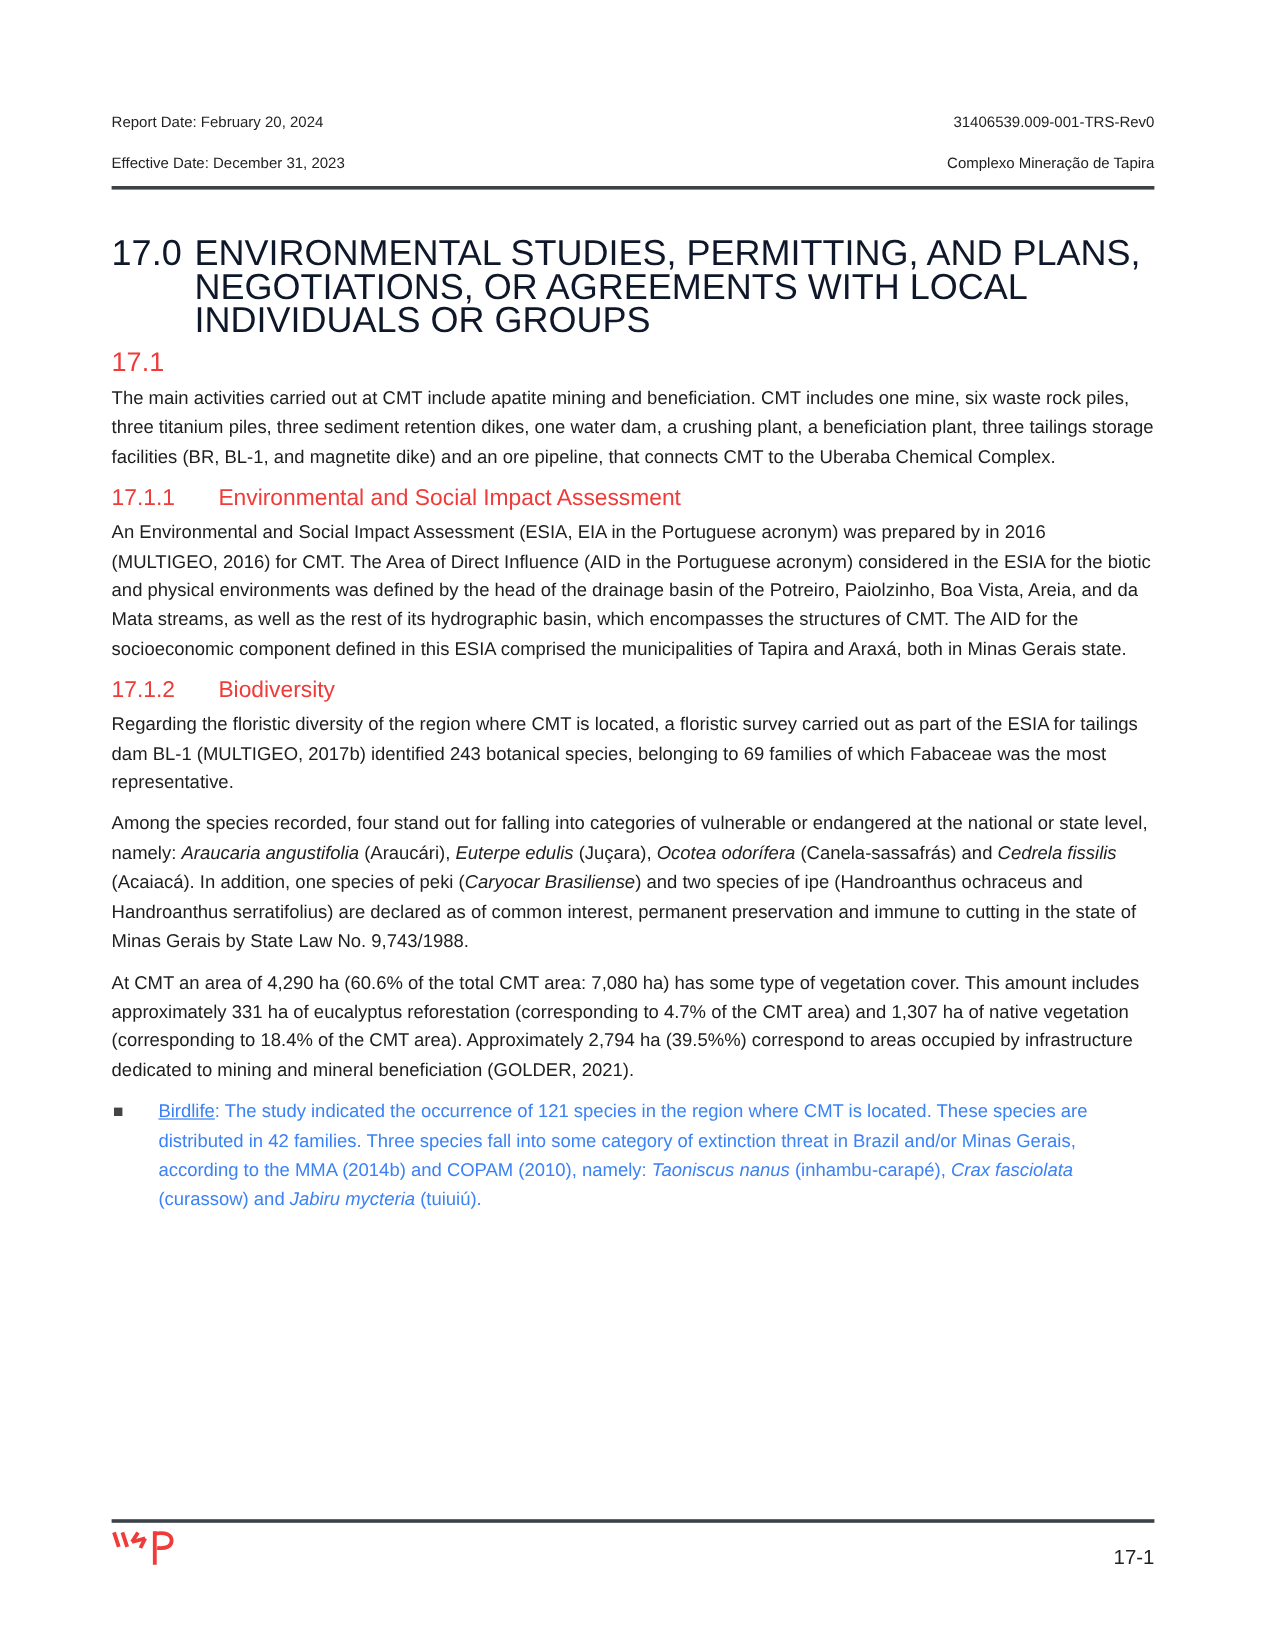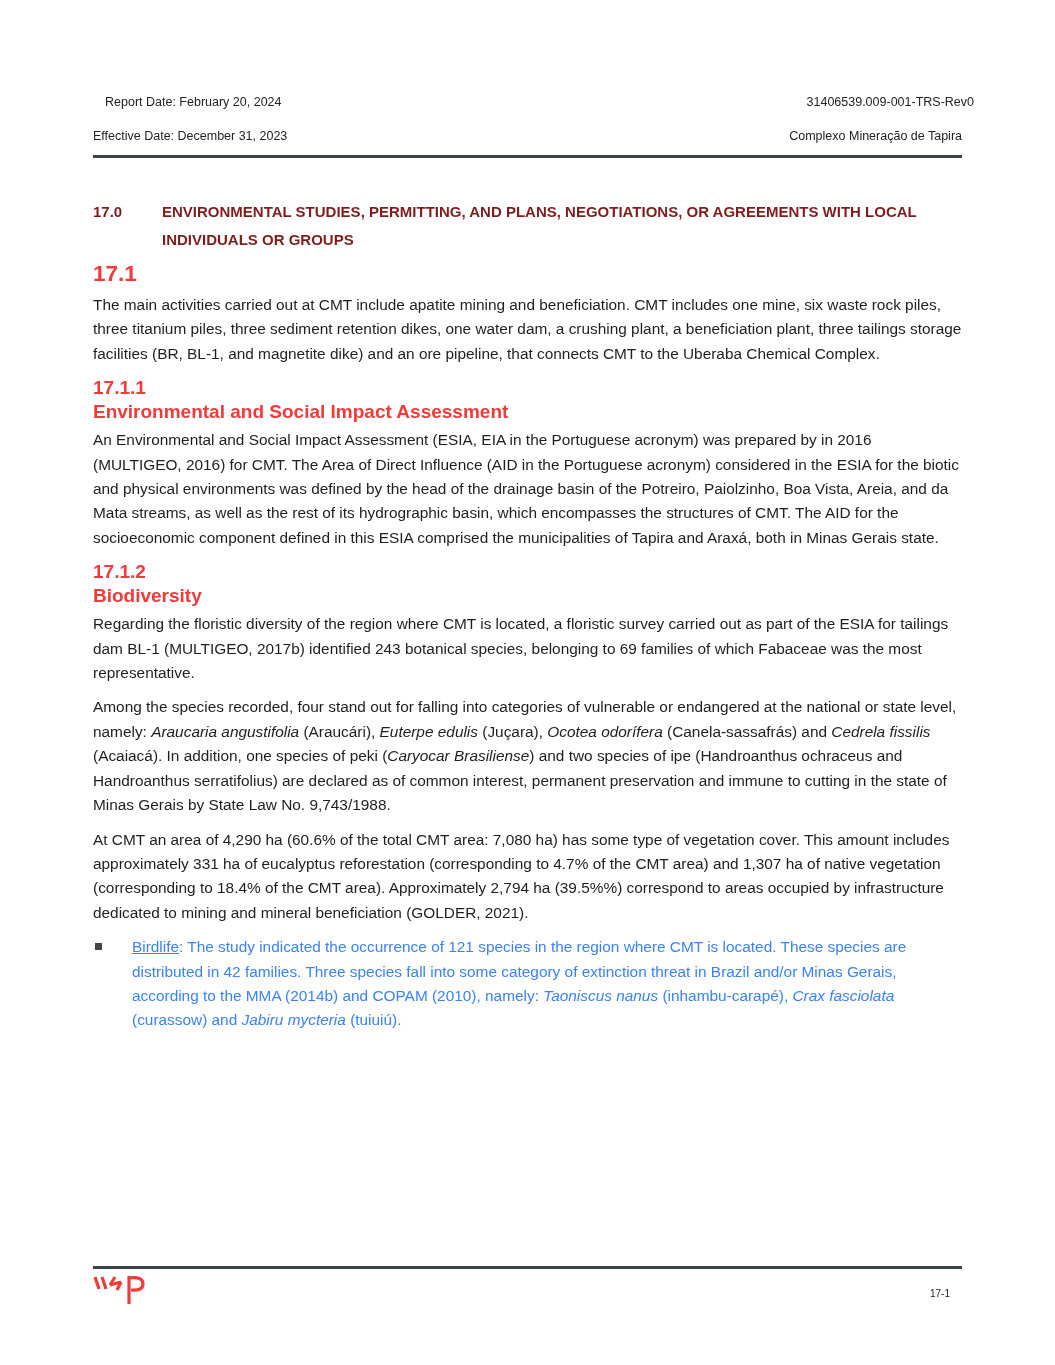--- a/index.html
+++ b/index.html
@@ -3,47 +3,47 @@
   <meta charset="utf-8">
   <style>
     html, body { margin: 0; padding: 0; background: #ffffff; }
     body {
       width: 1055px; height: 1365px; position: relative; overflow: hidden;
       font-family: "Liberation Sans", sans-serif; color: #1a1a1a;
     }
     .page { position: absolute; left: 93px; top: 0; width: 869px; }
 
     .hdr-row { position: absolute; left: 0; width: 869px; font-size: 12.5px; color: #222; display: flex; justify-content: space-between; }
-    .hdr-row.r1 { top: 95px; margin-left: 12px; }
+    .hdr-row.r1 { top: 95px; }
     .hdr-row.r2 { top: 129px; }
     .hdr-rule { position: absolute; left: 0; top: 155px; width: 869px; height: 3px; background: #3b4349; }
 
     .content { position: absolute; left: 0; top: 198px; width: 869px; }
 
-    .h1 { color: #7f1d1d; font-weight: bold; font-size: 15px; line-height: 28px; display: flex; margin: 0; }
+    .h1 { color: #0f172a; font-weight: normal; font-size: 30px; line-height: 28px; display: flex; margin: 0; }
     .h1 .num { width: 69px; flex: none; }
     .h1 .txt { flex: 1; }
 
-    .h2 { color: #ef3b39; font-weight: bold; font-size: 22.5px; line-height: 28px; display: flex; margin: 6px 0 5px 0; }
+    .h2 { color: #ef3b39; font-weight: normal; font-size: 22.5px; line-height: 28px; display: flex; margin: 6px 0 5px 0; }
     .h2 .num { width: 72px; flex: none; }
 
-    .h3 { color: #ef3b39; font-weight: bold; font-size: 19px; line-height: 24px; display: flex; margin: 8px 0 4px 0; flex-direction: column; }
+    .h3 { color: #ef3b39; font-weight: normal; font-size: 19px; line-height: 24px; display: flex; margin: 8px 0 4px 0; }
     .h3 .num { width: 89px; flex: none; }
 
     p.body { font-size: 15.4px; line-height: 24.4px; margin: 0 0 10px 0; color: #1e1e1e; }
     p.body i { font-style: italic; }
 
     .bullets { margin: 0; padding: 0; list-style: none; }
     .bullets li { position: relative; padding-left: 39px; font-size: 15.4px; line-height: 24.4px; margin-bottom: 12px; color: #3b82f6; }
     .bullets li .bullet { position: absolute; left: 2px; top: 8px; width: 7px; height: 7px; background: #444; }
     .bullets li u { text-decoration: underline; }
 
     .ftr-rule { position: absolute; left: 0; top: 1266px; width: 869px; height: 3px; background: #3b4349; }
     .logo { position: absolute; left: 0; top: 1272px; width: 64px; height: 36px; }
-    .page-num { position: absolute; right: 12px; top: 1288px; font-size: 10px; color: #222; }
+    .page-num { position: absolute; right: 0; top: 1288px; font-size: 17px; color: #222; }
   </style>
 </head>
 <body>
 
 <div class="page">
 
   <div class="hdr-row r1">
     <span>Report Date: February 20, 2024</span>
     <span>31406539.009-001-TRS-Rev0</span>
   </div>

